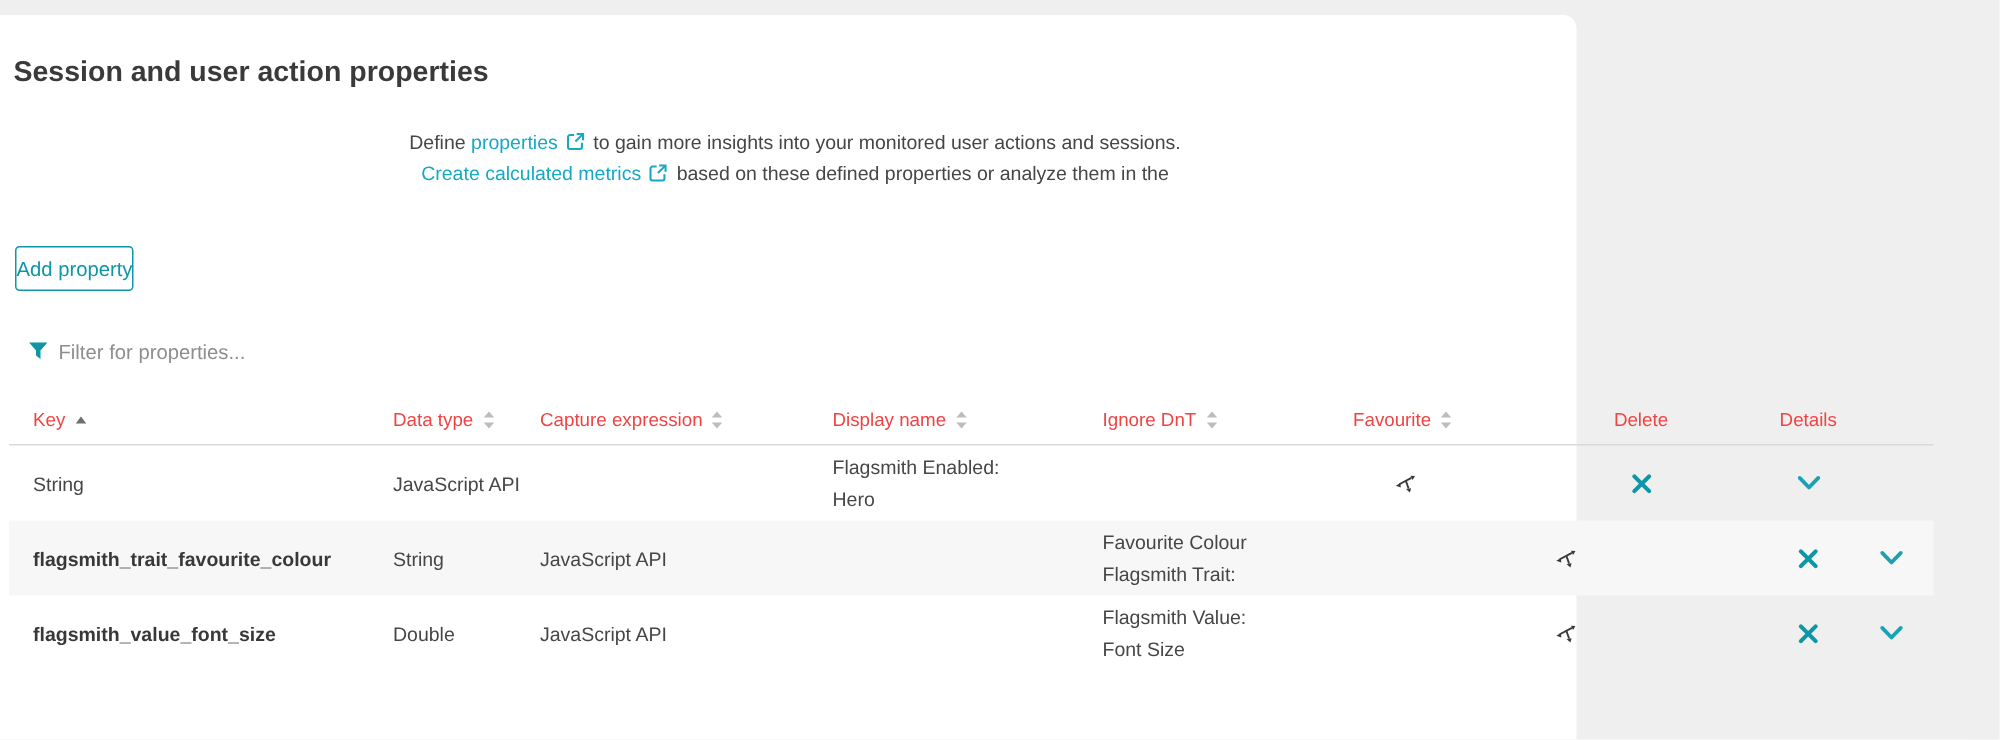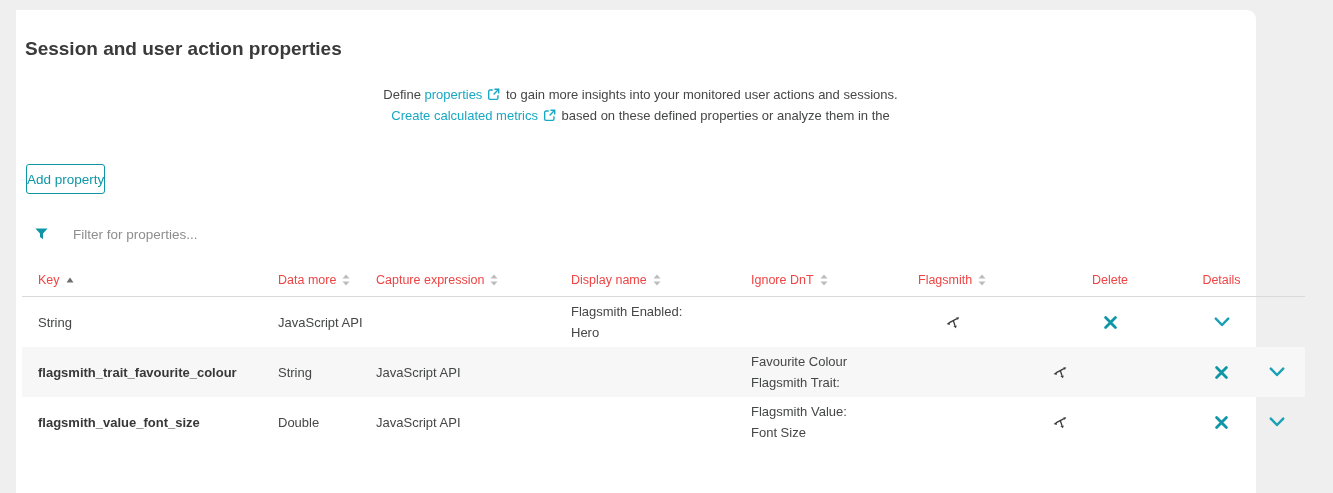--- a/index.html
+++ b/index.html
@@ -4,39 +4,39 @@
 <style>
   html,body{margin:0;padding:0;}
   body{
     width:1333px;height:493px;overflow:hidden;position:relative;
     background:#efefef;
     font-family:"Liberation Sans",sans-serif;
     color:#454646;
     -webkit-font-smoothing:antialiased;
   }
   .card{
-    position:absolute;left:16px;top:10px;width:1240px;height:483px;
+    position:absolute;left:0;top:10px;width:1051px;height:483px;
     background:#ffffff;border-top-right-radius:9px;
   }
   .gutter{position:absolute;right:0;top:0;width:21px;height:493px;background:#efefef;}
 
   h1.page-title{
     margin:28px 0 0 9px;font-size:19px;line-height:22px;font-weight:700;color:#3a3a3a;
   }
   .desc{margin:24px 0 0 9px;font-size:13px;line-height:21px;color:#454646;text-align:center;}
   .desc .link{color:#17a8c4;text-decoration:none;cursor:pointer;}
   .ext-icon{margin:0 2px 0 5px;vertical-align:-2px;}
 
   button.add-btn{
     display:block;margin:38px 0 0 10px;height:30px;padding:0 0;
     background:#ffffff;border:1px solid #0e96a6;border-radius:3px;
     color:#0e96a6;font-size:13.5px;font-family:inherit;cursor:pointer;
   }
 
-  .filter-row{margin:30px 0 0 19px;display:flex;align-items:center;gap:25px;height:20px;}
+  .filter-row{margin:30px 0 0 19px;display:flex;align-items:center;gap:7px;height:20px;}
   .filter-row input{
     border:none;outline:none;background:transparent;
     font-size:13.5px;font-family:inherit;color:#454646;width:320px;padding:0;
   }
   .filter-row input::placeholder{color:#8e8e8e;opacity:1;}
 
   .tbl{margin:20px 0 0 6px;width:1283px;font-size:13px;}
   .grid9{
     display:grid;
     grid-template-columns:240px 98px 195px 180px 167px 107px 170px 53px 57px;
@@ -99,21 +99,21 @@
   <div class="tbl">
 
     <div class="thead grid9">
       <div class="th">
         <span>Key</span>
         <svg width="8" height="6" viewBox="0 0 8 6">
             <path d="M4 0.6 L7.5 5.4 H0.5 Z" fill="#6f6f6f"></path>
           </svg>
       </div>
       <div class="th">
-        <span>Data more</span>
+        <span>Data type</span>
         <svg width="8" height="12" viewBox="0 0 8 12">
             <path d="M4 0.4 L7.5 4.4 H0.5 Z" fill="#bdbdbd"></path>
             <path d="M0.5 7.6 H7.5 L4 11.6 Z" fill="#bdbdbd"></path>
           </svg>
       </div>
       <div class="th">
         <span>Capture expression</span>
         <svg width="8" height="12" viewBox="0 0 8 12">
             <path d="M4 0.4 L7.5 4.4 H0.5 Z" fill="#bdbdbd"></path>
             <path d="M0.5 7.6 H7.5 L4 11.6 Z" fill="#bdbdbd"></path>
@@ -127,21 +127,21 @@
           </svg>
       </div>
       <div class="th">
         <span>Ignore DnT</span>
         <svg width="8" height="12" viewBox="0 0 8 12">
             <path d="M4 0.4 L7.5 4.4 H0.5 Z" fill="#bdbdbd"></path>
             <path d="M0.5 7.6 H7.5 L4 11.6 Z" fill="#bdbdbd"></path>
           </svg>
       </div>
       <div class="th">
-        <span>Flagsmith</span>
+        <span>Favourite</span>
         <svg width="8" height="12" viewBox="0 0 8 12">
             <path d="M4 0.4 L7.5 4.4 H0.5 Z" fill="#bdbdbd"></path>
             <path d="M0.5 7.6 H7.5 L4 11.6 Z" fill="#bdbdbd"></path>
           </svg>
       </div>
       <div class="th plain center">
         <span>Delete</span>
       </div>
       <div class="th plain center">
         <span>Details</span>

